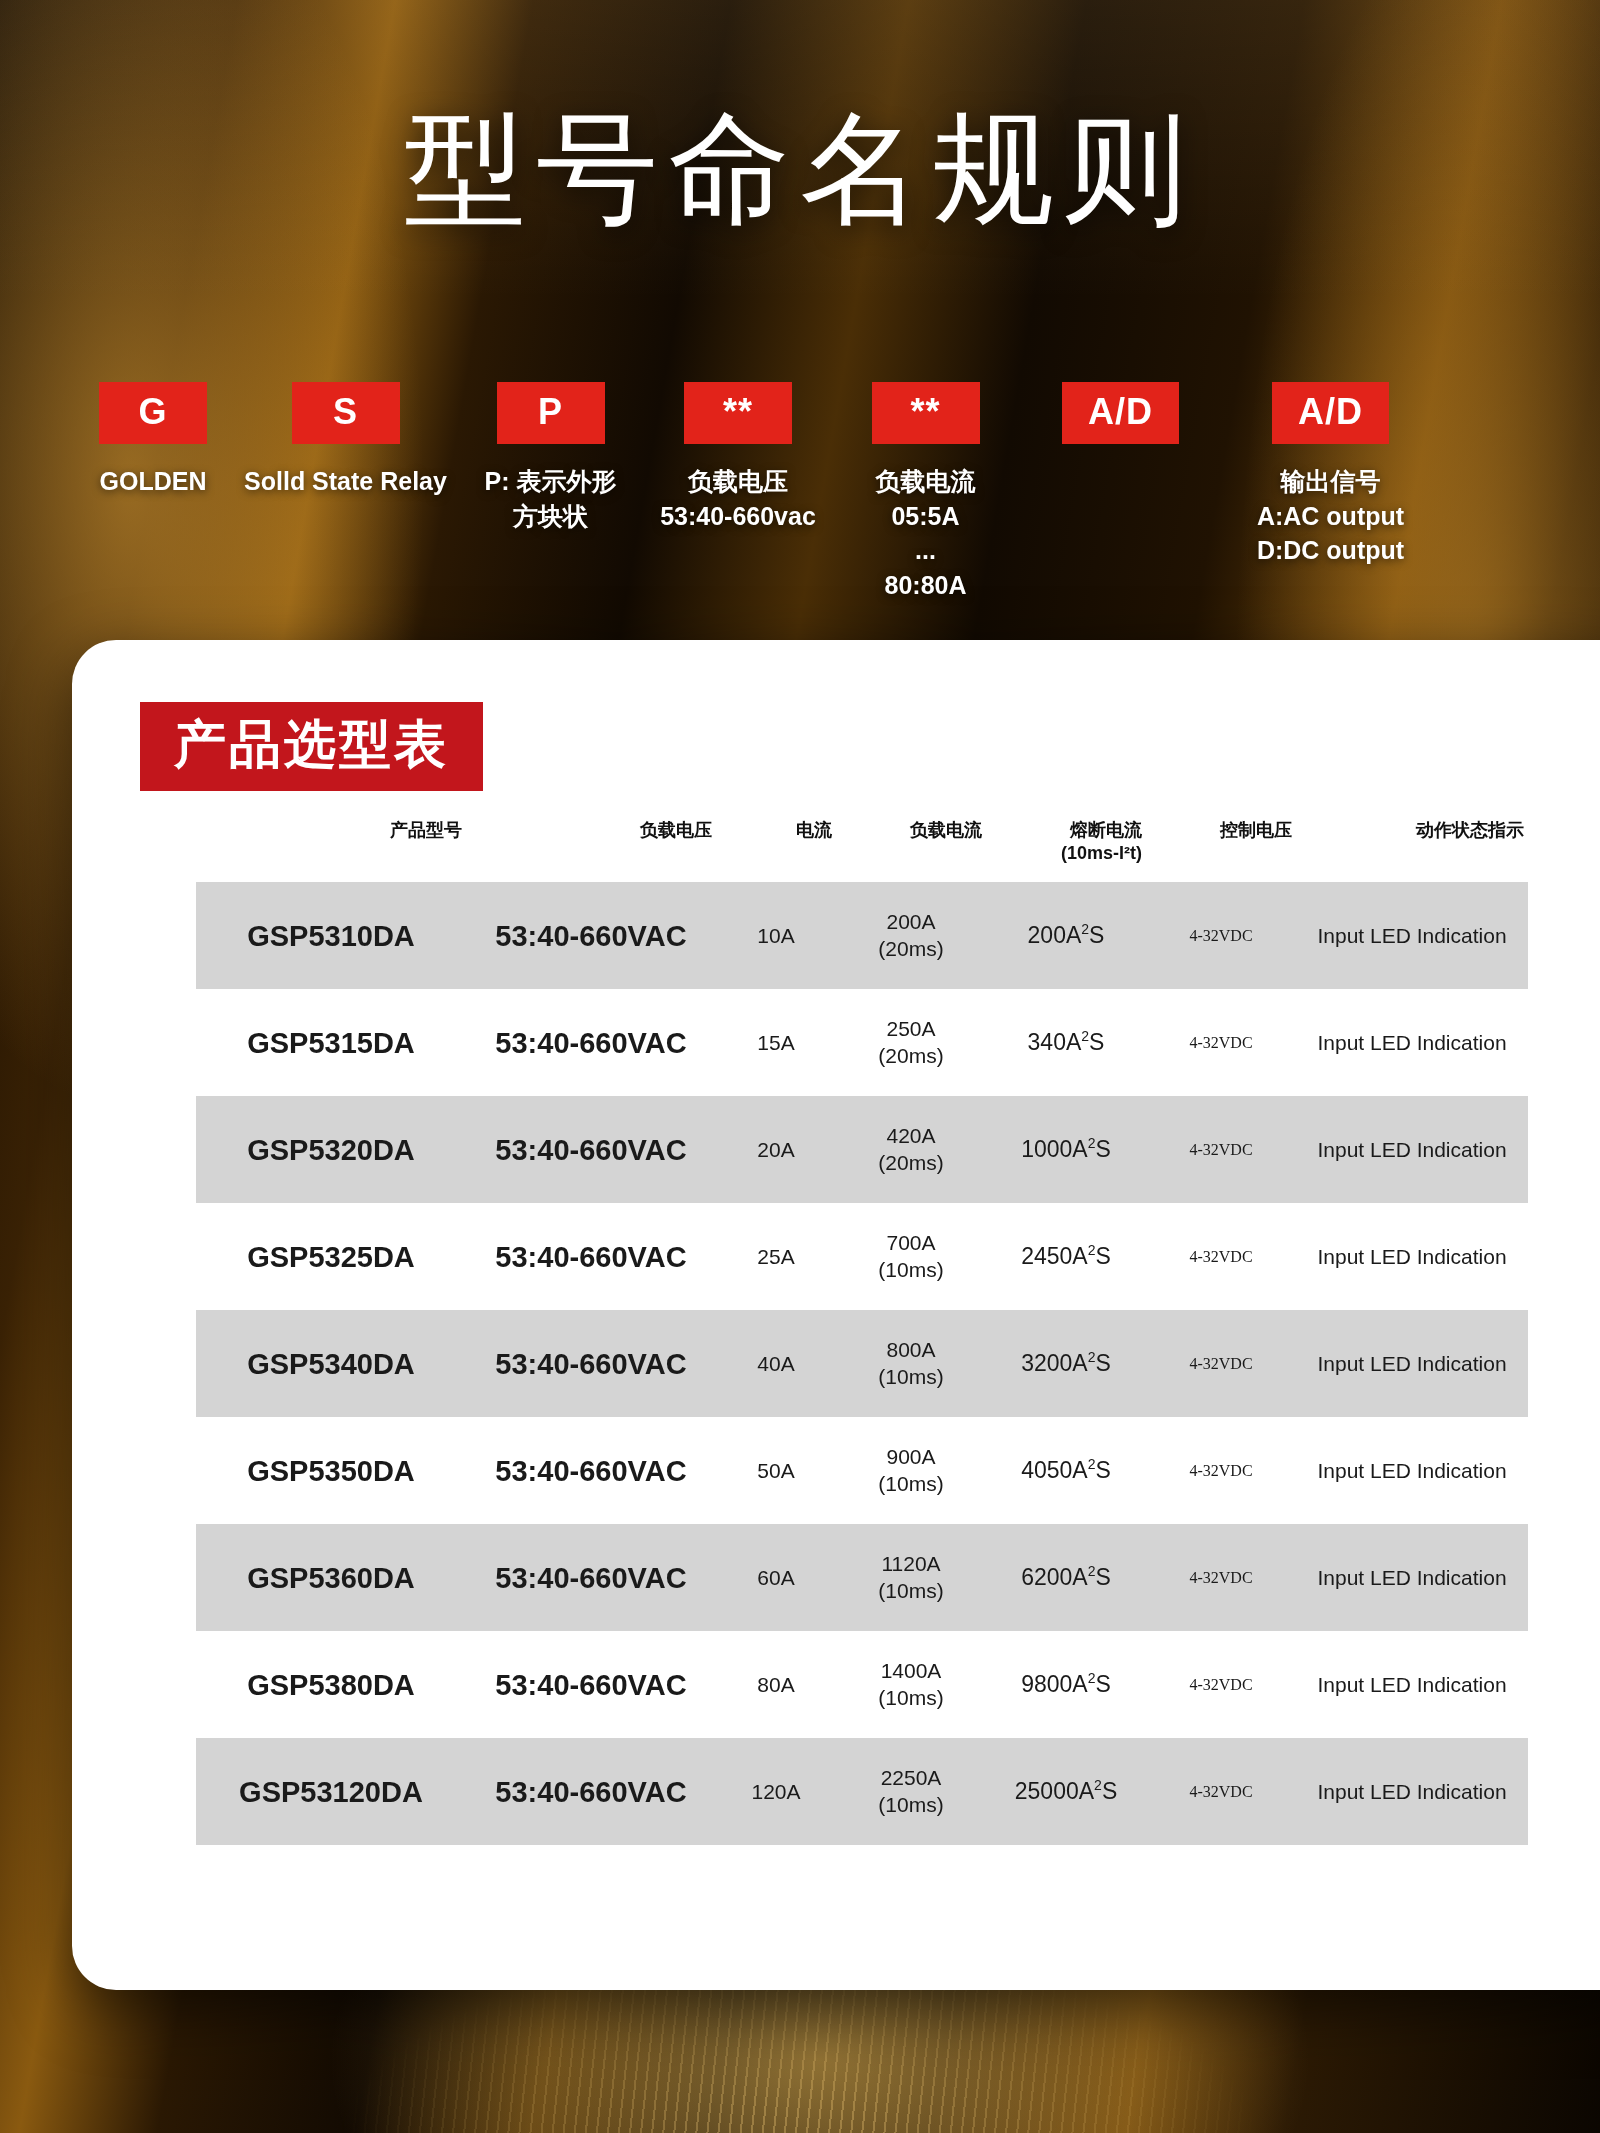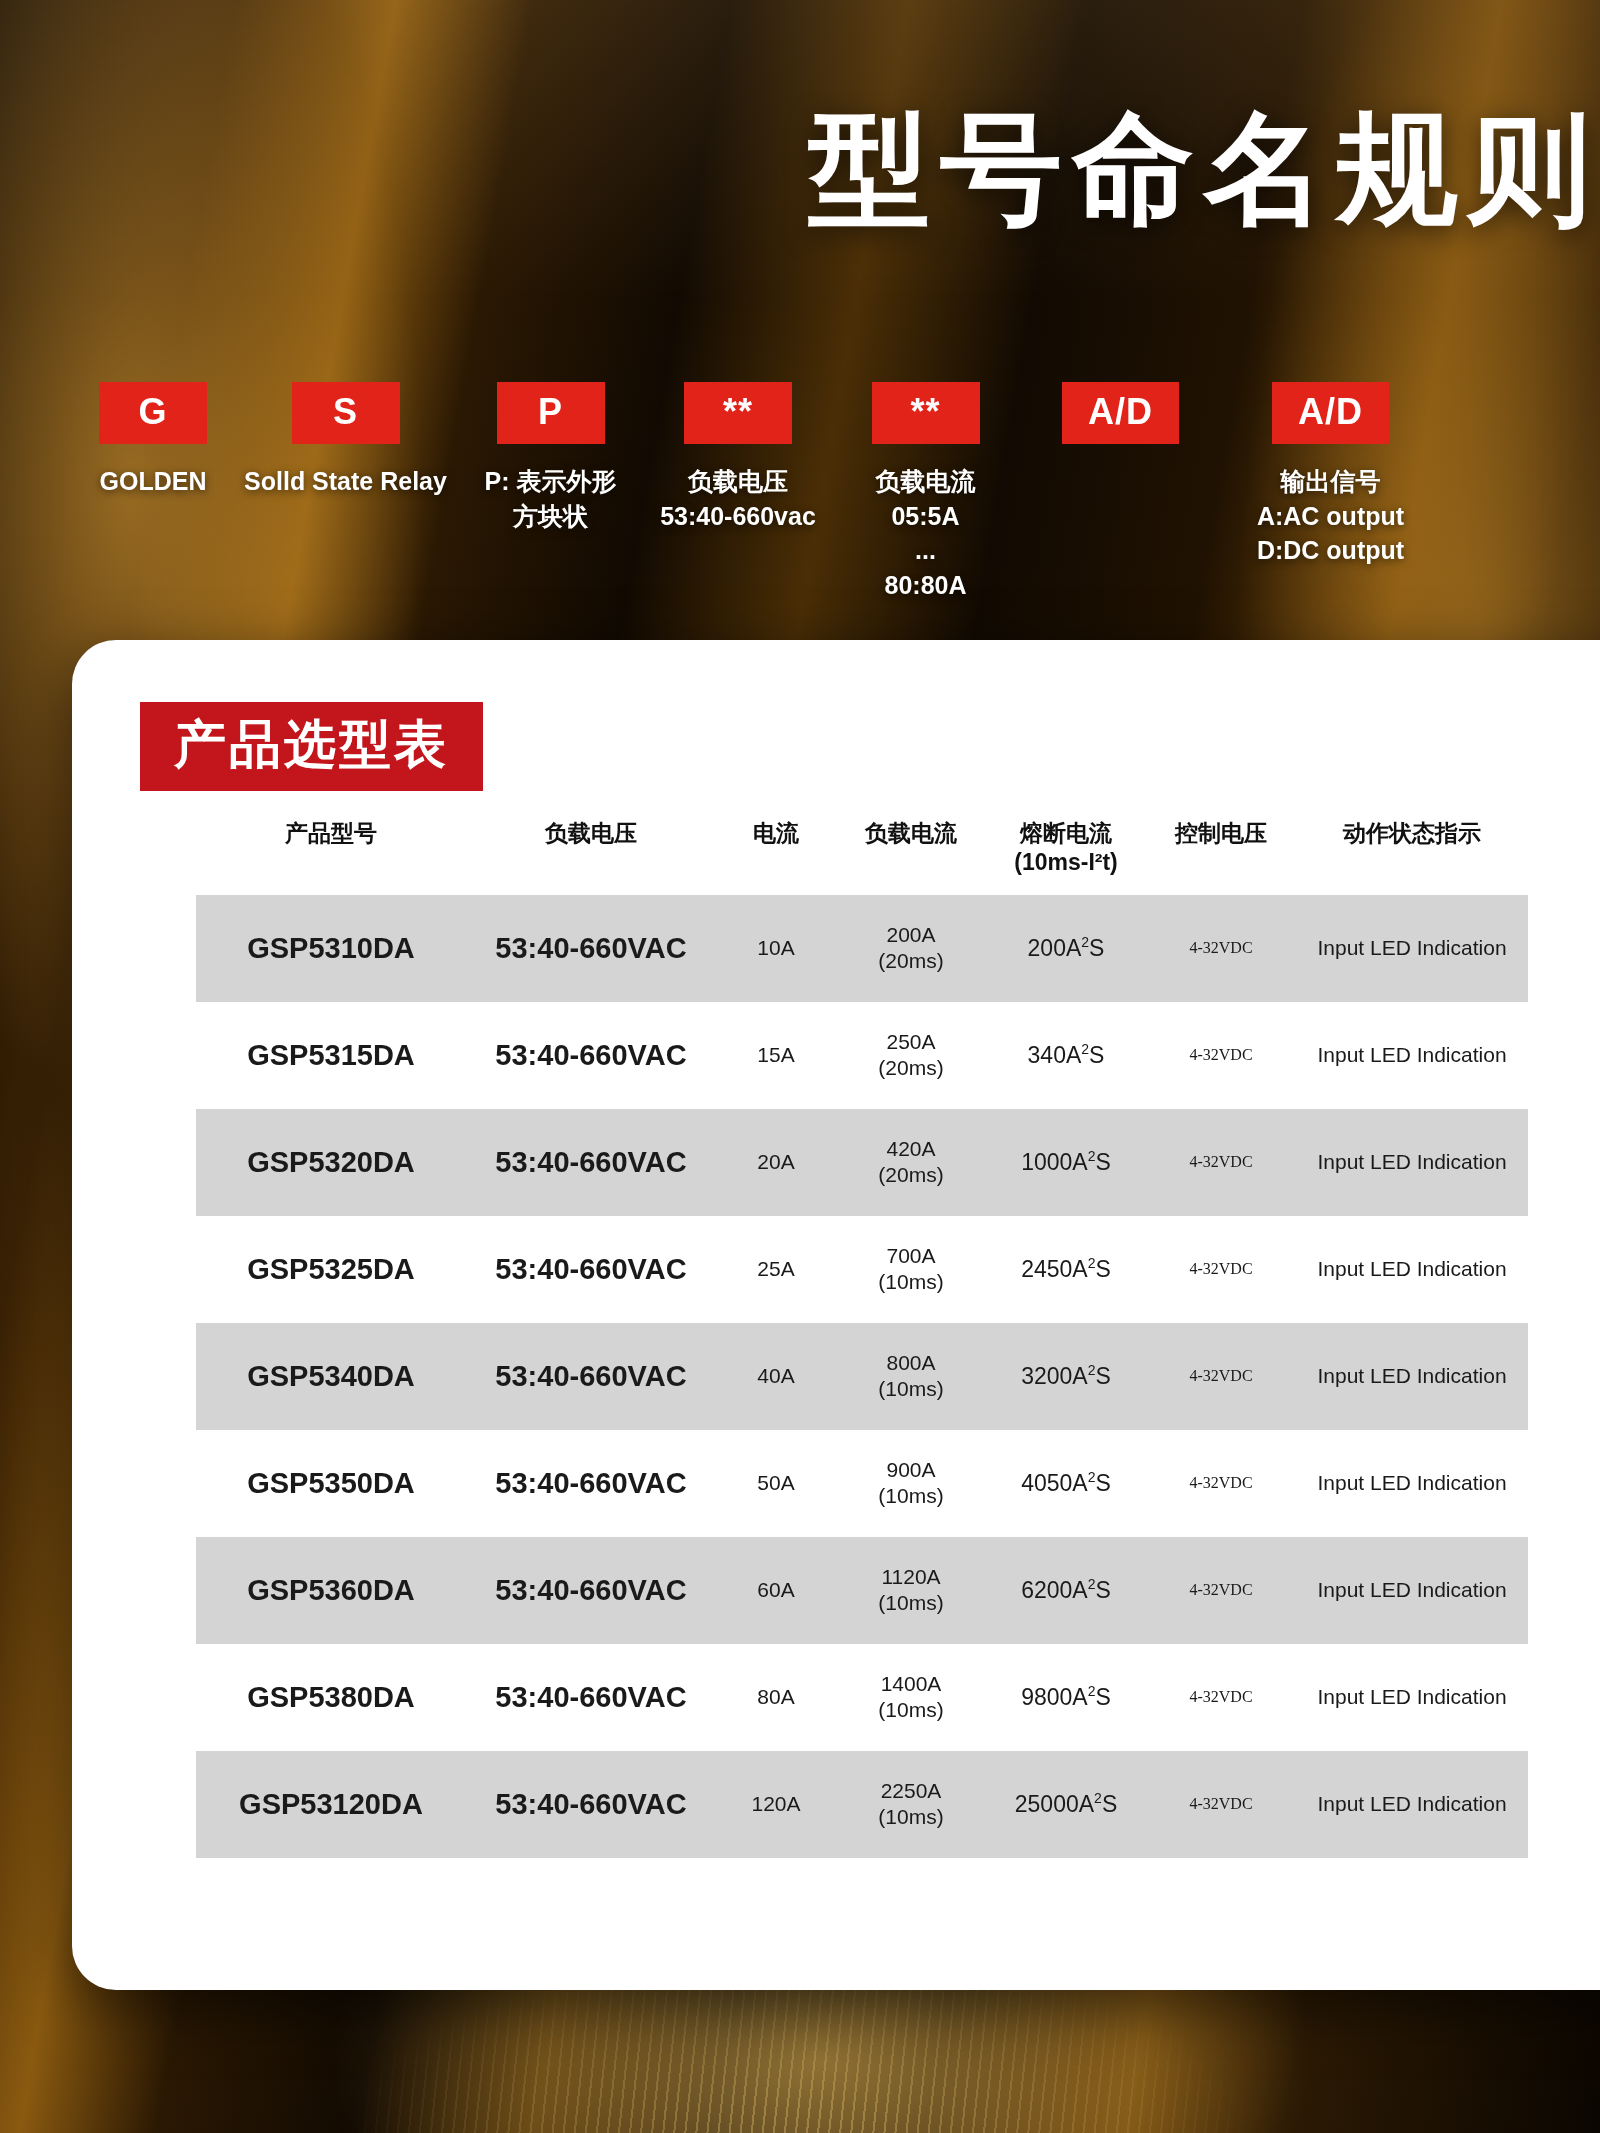--- a/index.html
+++ b/index.html
@@ -35,24 +35,24 @@
   }
   .bg-glow-top {
     position: absolute; left: 0; right: 0; top: 0; height: 300px;
     background: linear-gradient(180deg, rgba(255,205,120,0.10), rgba(0,0,0,0) 100%);
     pointer-events: none;
   }
 
   
   .title {
     position: absolute; top: 105px; left: 0; width: 100%;
-    text-align: right;
+    text-align: center;
     color: #ffffff;
     font-size: 122px;
-    font-weight: bold;
+    font-weight: normal;
     letter-spacing: 10px;
     line-height: 1.05;
     text-shadow: 0 6px 26px rgba(0,0,0,0.65);
   }
 
   
   .naming {
     position: absolute; top: 382px; left: 78px; width: 1460px;
     display: flex;
     align-items: flex-start;
@@ -109,25 +109,25 @@
   }
 
   
   table {
     width: 1332px;
     margin: 18px auto 0;
     border-collapse: collapse;
     table-layout: fixed;
   }
   thead th {
-    font-size: 23px;
+    font-size: 18px;
     font-weight: bold;
     color: #111111;
     padding: 10px 4px 18px;
-    text-align: center;
+    text-align: right;
     vertical-align: top;
     line-height: 1.25;
     white-space: pre-line;
   }
   tbody td {
     text-align: center;
     color: #1a1a1a;
     height: 107px;
     vertical-align: middle;
     line-height: 1.25;

